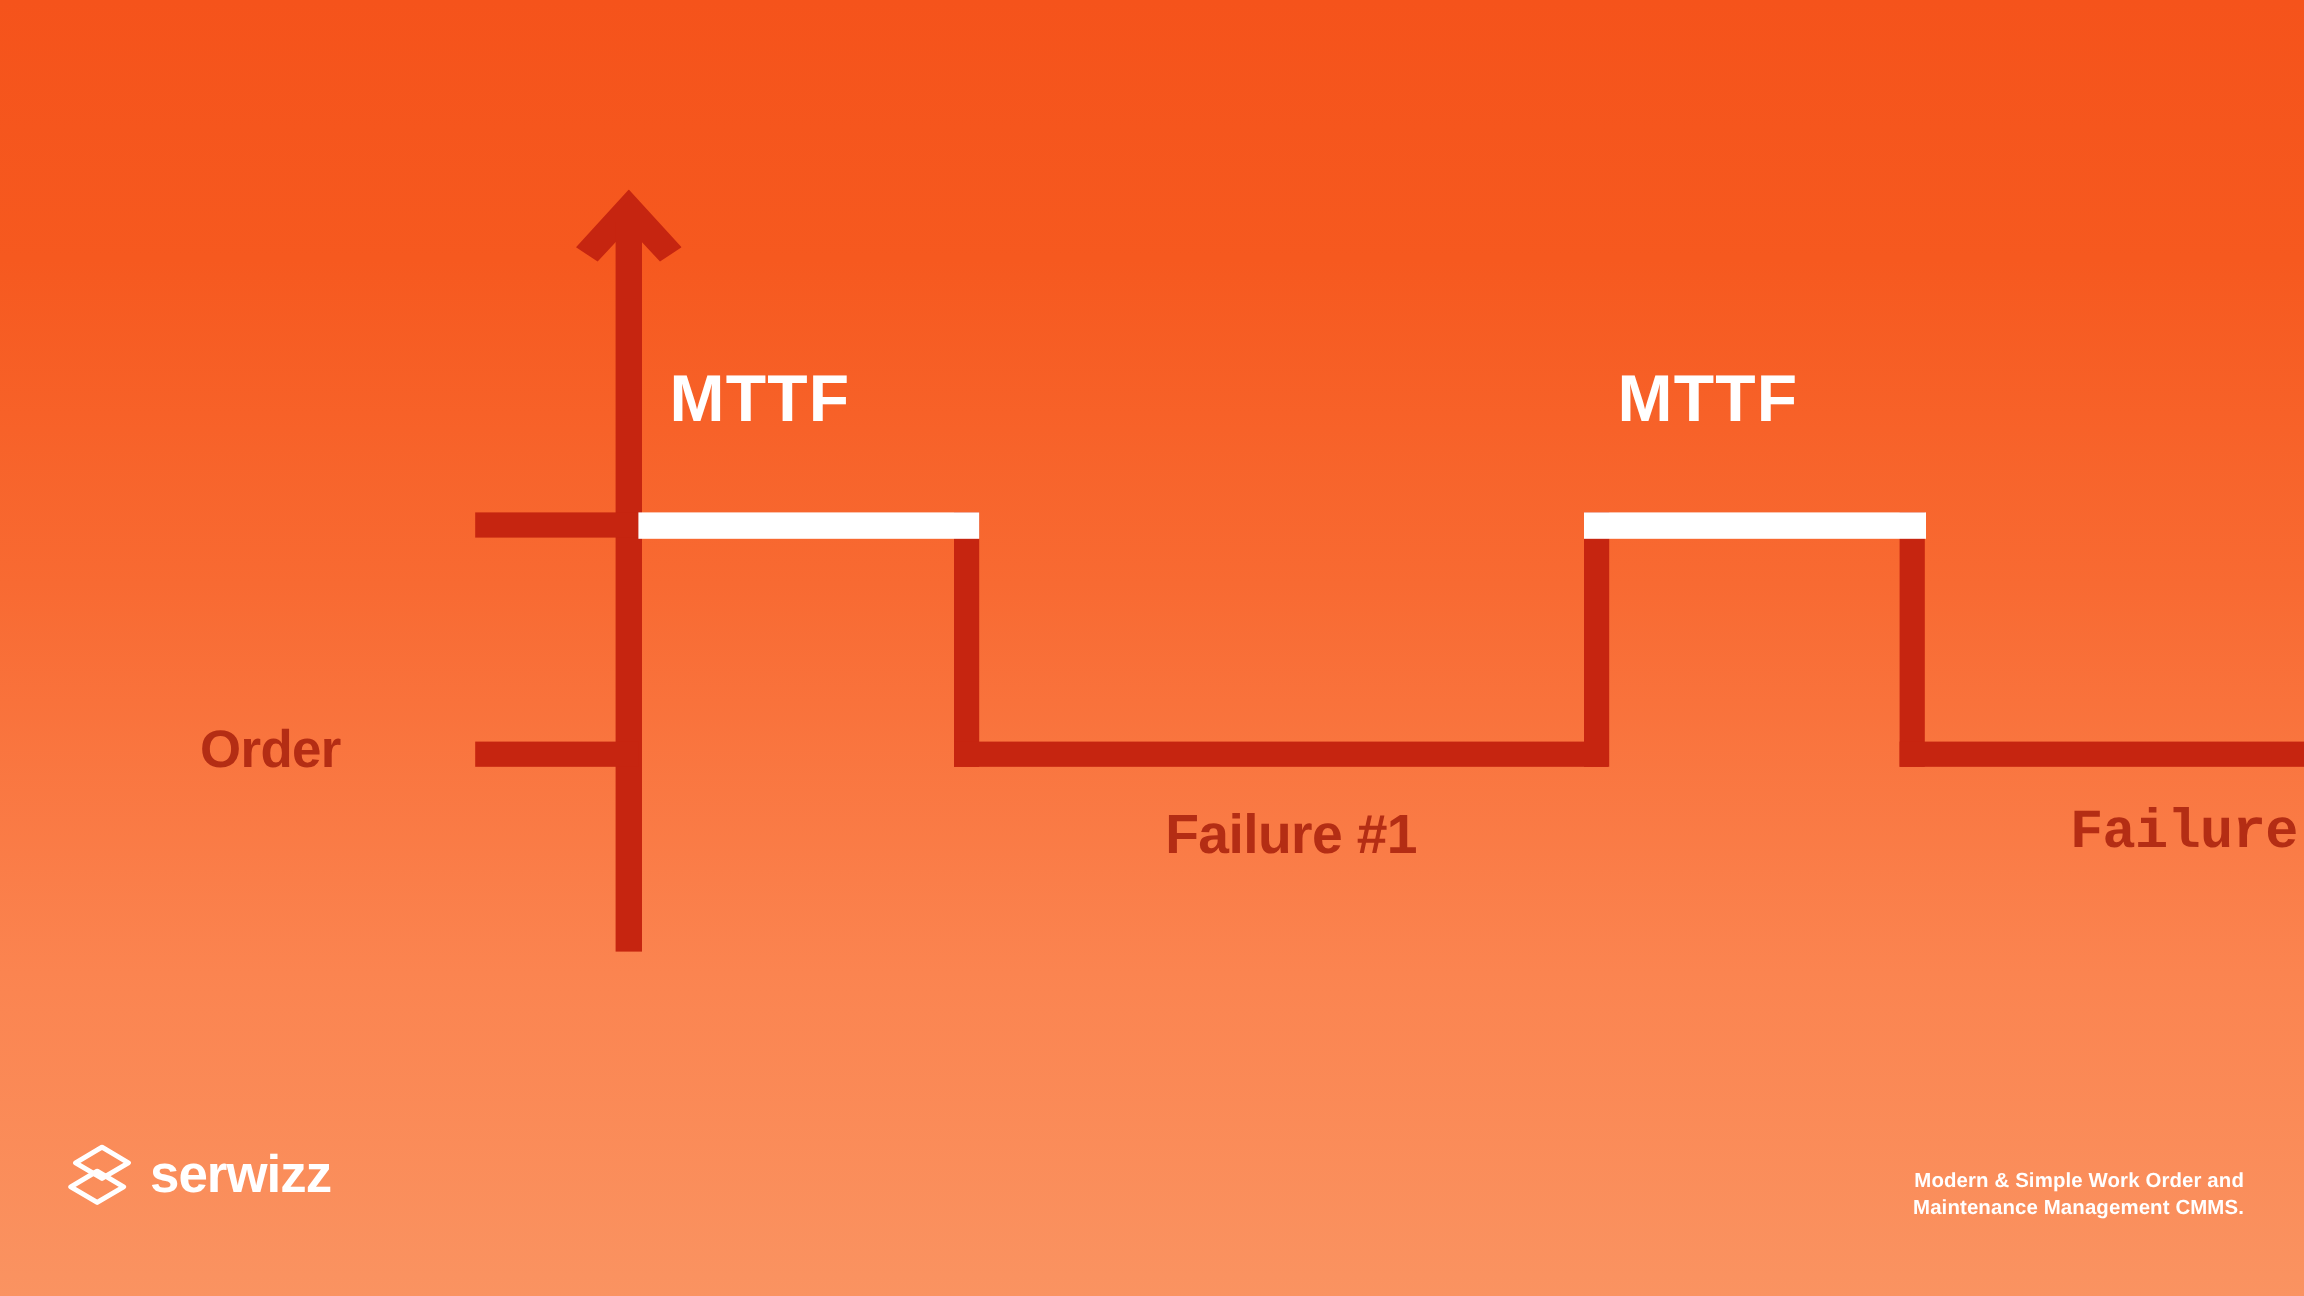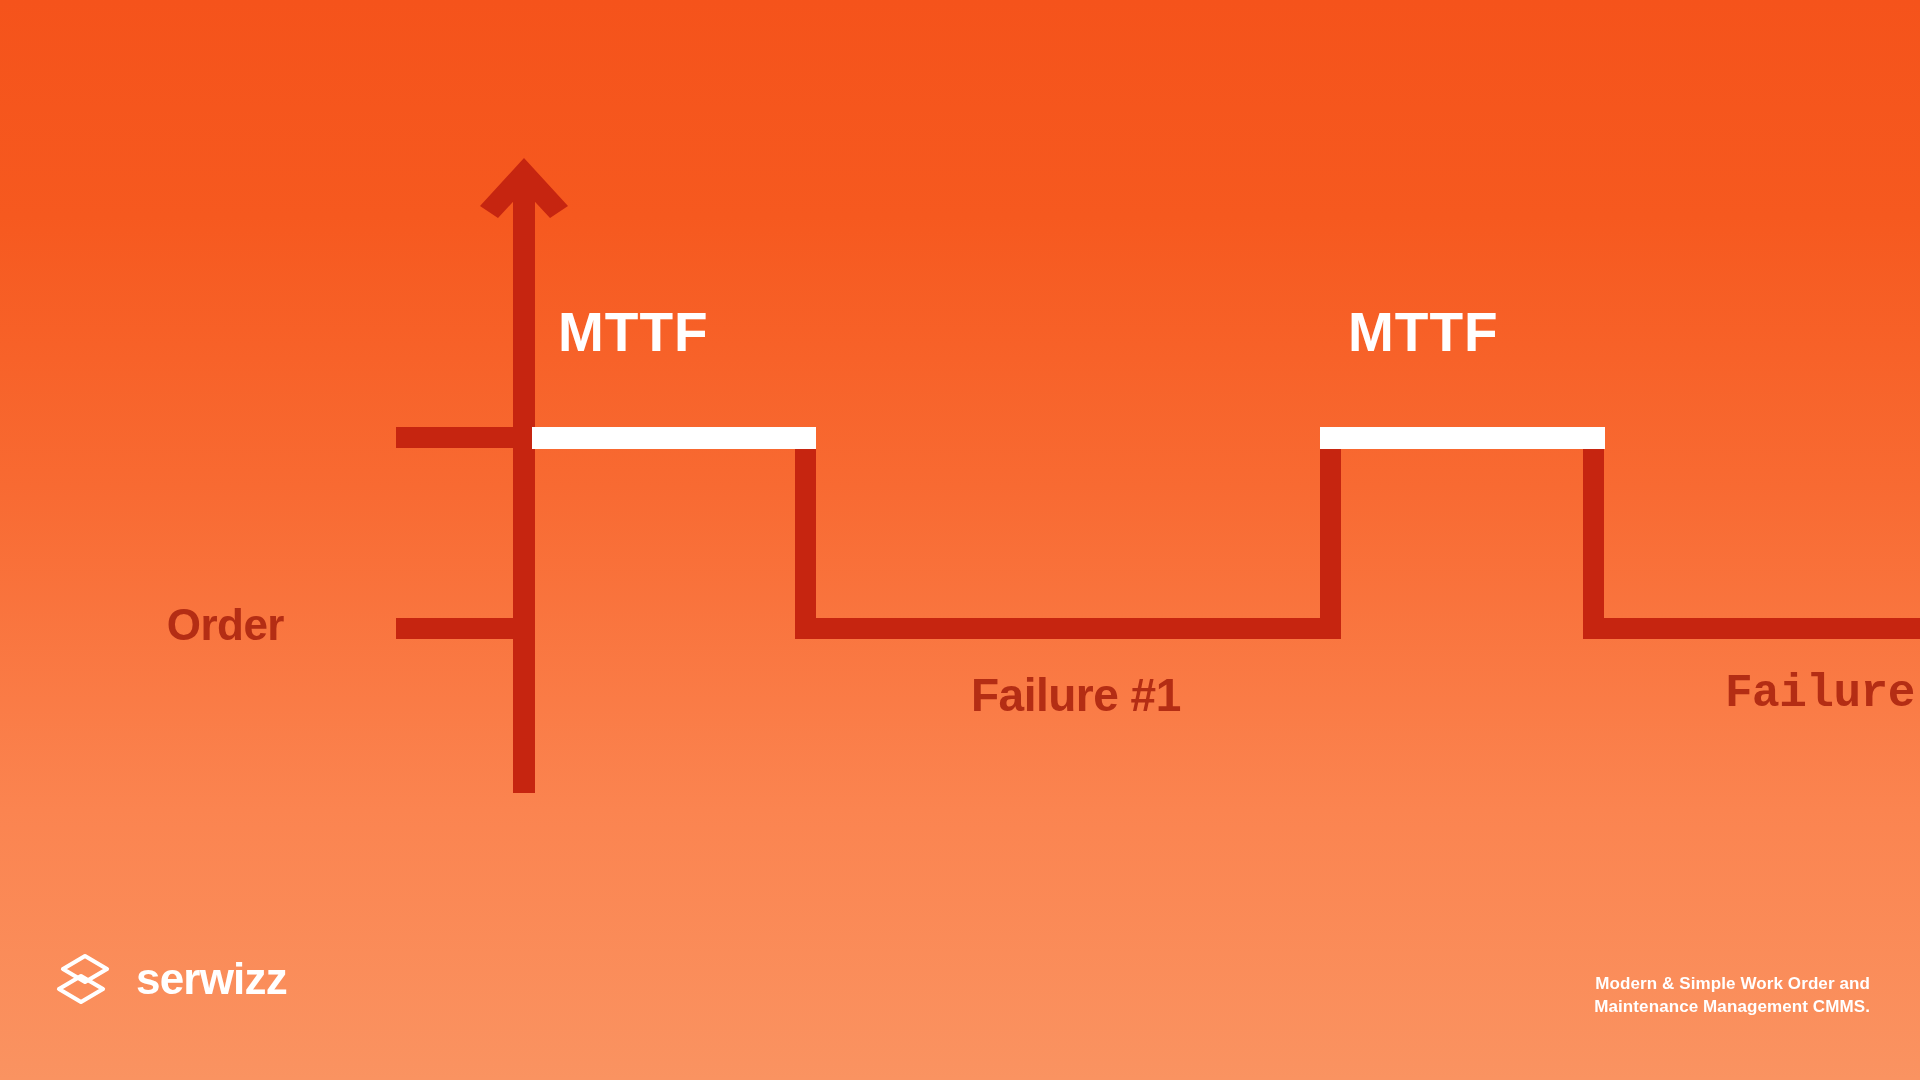--- a/index.html
+++ b/index.html
@@ -74,21 +74,21 @@
   .failure-label {
     position:absolute; color:#B42D14; font-weight:700;
     font-size:46px; letter-spacing:-0.5px; white-space:nowrap;
   }
   .failure-1 { left:939px;  top:668px;margin-left:32px; }
   .failure-2 { left:1725px; top:668px;font-family:Liberation Mono, monospace; }
 
   
   #brand-logo {
     position:absolute; left:55px; top:952px;
-    display:flex; align-items:center; gap:25px;
+    display:flex; align-items:center; gap:14px;
   }
   #brand-logo .logo-mark { width:56px; height:54px; display:block; }
   #brand-logo .logo-word {
     color:#FFFFFF; font-size:44px; font-weight:700; letter-spacing:-0.8px;
     line-height:1;
   }
 
   #brand-tagline {
     position:absolute; right:50px; top:972px; width:340px;
     color:#FFFFFF; font-size:17px; font-weight:700;

